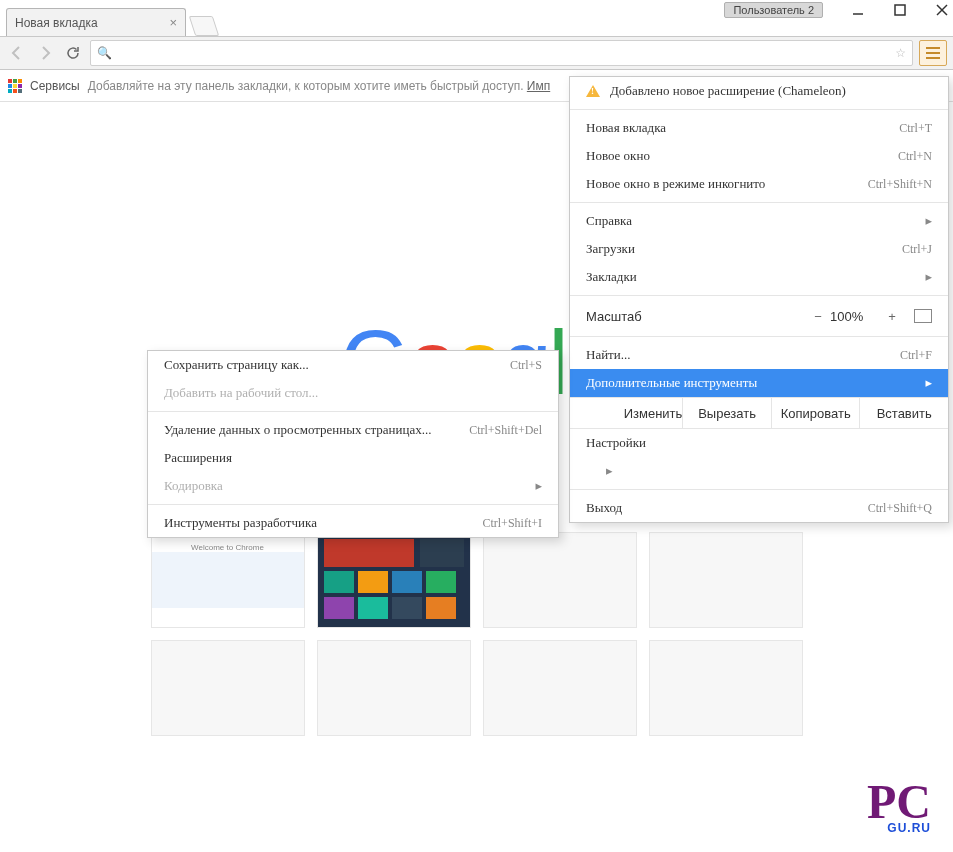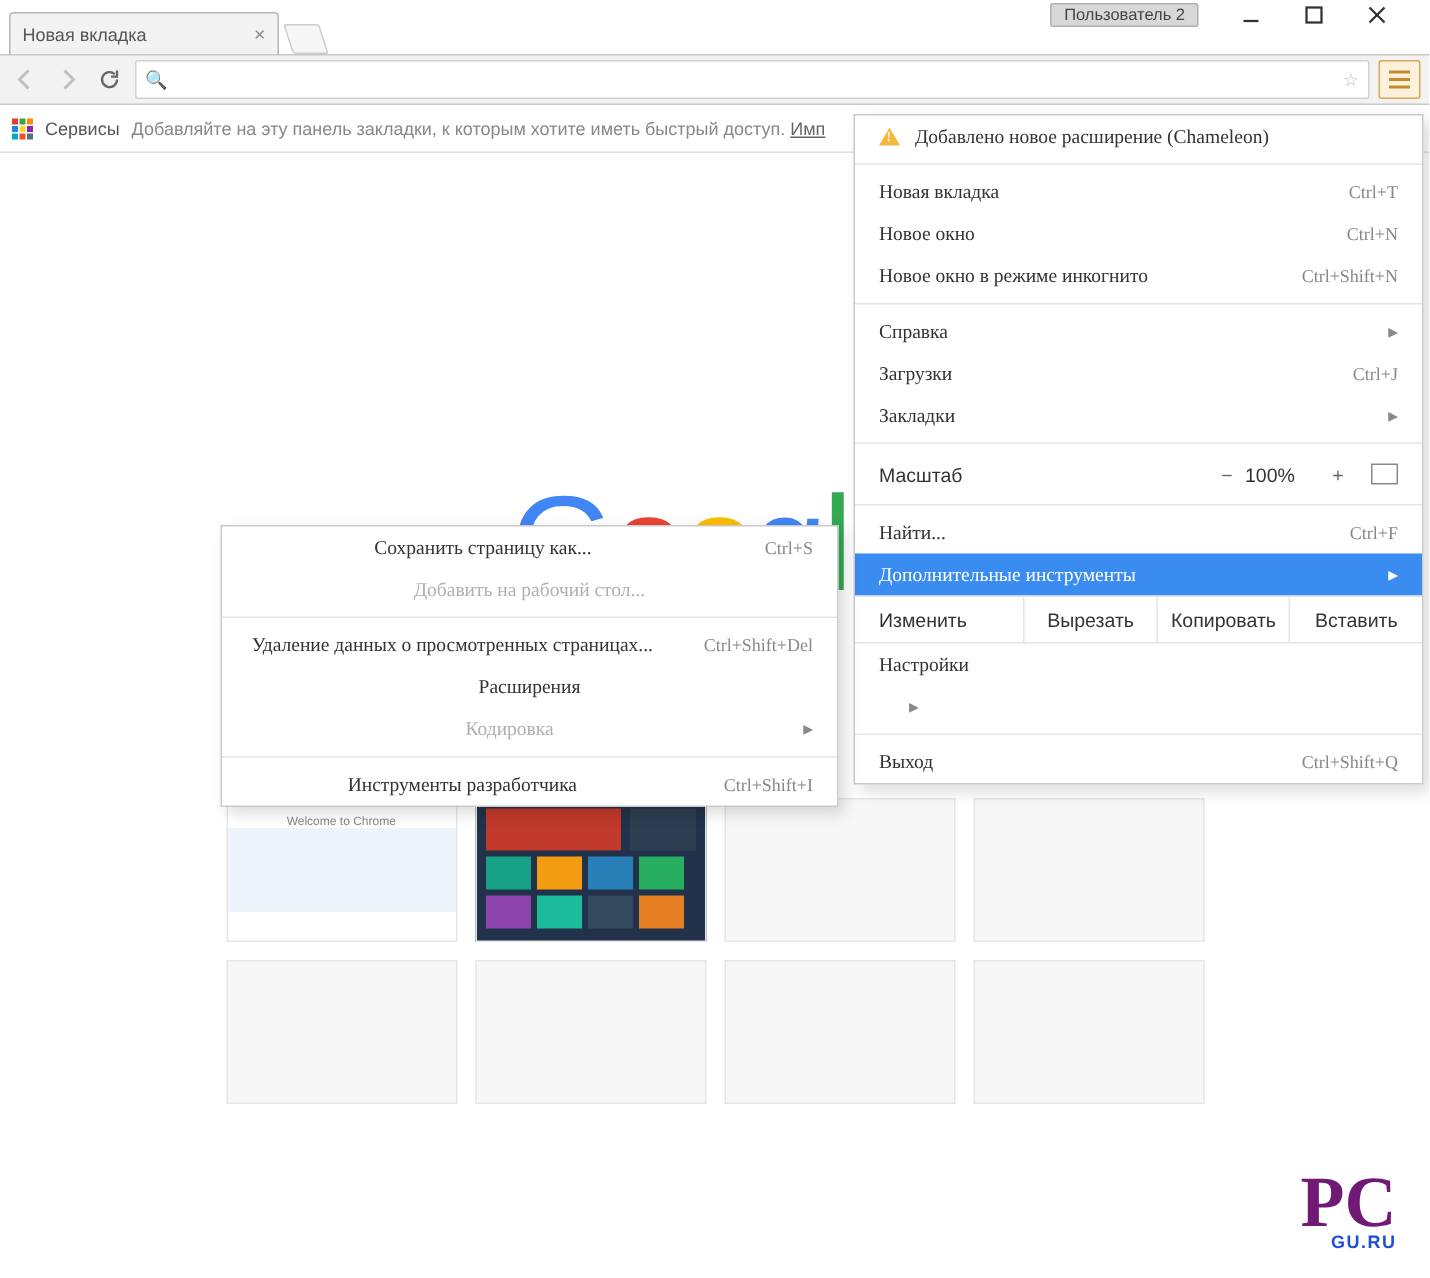--- a/index.html
+++ b/index.html
@@ -3,21 +3,21 @@
 <meta charset="utf-8">
 <style>
   * { box-sizing: border-box; margin: 0; padding: 0; }
   body { font-family: "Segoe UI", Arial, sans-serif; font-size: 12px; color: #333; background: #fff; width: 953px; height: 852px; overflow: hidden; position: relative; }
   
   .titlebar { height: 36px; background: #fff; display: flex; align-items: flex-start; position: relative; }
   .tab-strip { display: flex; align-items: flex-end; height: 36px; padding-left: 6px; }
   .tab { background: #f2f2f2; border: 1px solid #b5b5b5; border-bottom: none; height: 28px; min-width: 180px; display: flex; align-items: center; padding: 0 8px; border-radius: 3px 3px 0 0; margin-top: 6px; font-size: 12px; color: #555; }
   .tab-close { margin-left: auto; color: #888; font-size: 13px; cursor: pointer; }
   .new-tab { width: 24px; height: 20px; border: 1px solid #ccc; background: #f7f7f7; margin-left: 6px; margin-top: 12px; transform: skewX(18deg); border-radius: 2px; }
-  .win-controls { position: absolute; right: 0; top: 2px; display: flex; align-items: center; gap: 28px; padding-right: 28px; }
+  .win-controls { position: absolute; right: 0; top: 2px; display: flex; align-items: center; gap: 28px; padding-right: 4px; }
   .user-badge { background: #d8d8d8; border: 1px solid #b0b0b0; padding: 1px 8px; font-size: 11px; color: #444; border-radius: 2px; }
   .win-btn { width: 14px; height: 14px; display: flex; align-items: center; justify-content: center; }
 
   .toolbar { height: 34px; background: #f2f2f2; border-top: 1px solid #c8c8c8; border-bottom: 1px solid #c8c8c8; display: flex; align-items: center; padding: 0 6px; gap: 6px; }
   .nav-btn { width: 22px; height: 22px; display: flex; align-items: center; justify-content: center; color: #888; }
   .nav-btn.disabled { color: #c0c0c0; }
   .omnibox { flex: 1; height: 26px; background: #fff; border: 1px solid #d0d0d0; border-radius: 2px; display: flex; align-items: center; padding: 0 6px; }
   .omnibox .globe { color: #999; margin-right: 6px; }
   .omnibox input { border: none; outline: none; flex: 1; font-size: 13px; }
   .omnibox .star { color: #bbb; }
@@ -60,24 +60,24 @@
   .menu-sep { height: 1px; background: #e5e5e5; margin: 4px 0; }
   .menu .warn-icon{ width:0;height:0;border-left:7px solid transparent;border-right:7px solid transparent;border-bottom:12px solid #f6b73c; margin-right:10px; position:relative;}
   .menu .warn-icon::after{content:"!";position:absolute;left:-2px;top:1px;font-size:9px;color:#fff;font-weight:bold}
   .zoom-row { display:flex; align-items:center; height: 32px; padding:0 16px;}
   .zoom-row .label{flex:1}
   .zoom-row .zbtn{width:24px;text-align:center;color:#666;}
   .zoom-row .zval{width:50px;text-align:left;}
   .zoom-row .fs{width:18px;height:14px;border:1px solid #888;margin-left:10px;position:relative}
   .edit-row{display:flex;height:32px;border-top:1px solid #e5e5e5;border-bottom:1px solid #e5e5e5}
   .edit-row .cell{flex:1;display:flex;align-items:center;justify-content:center;border-left:1px solid #e5e5e5}
-  .edit-row .cell:first-child{border-left:none;justify-content:flex-start;padding-left:16px;flex:1.1}
+  .edit-row .cell:first-child{border-left:none;justify-content:flex-end;padding-left:16px;flex:1.1}
   
   .main-menu { top: 76px; right: 4px; width: 380px; }
-  .sub-menu { top: 350px; left: 147px; width: 412px; text-align: center; }
+  .sub-menu { top: 350px; left: 147px; width: 412px; }
 </style>
 </head>
 <body>
 
 <div class="titlebar">
   <div class="tab-strip">
     <div class="tab">
       <span>Новая вкладка</span>
       <span class="tab-close">×</span>
     </div>

